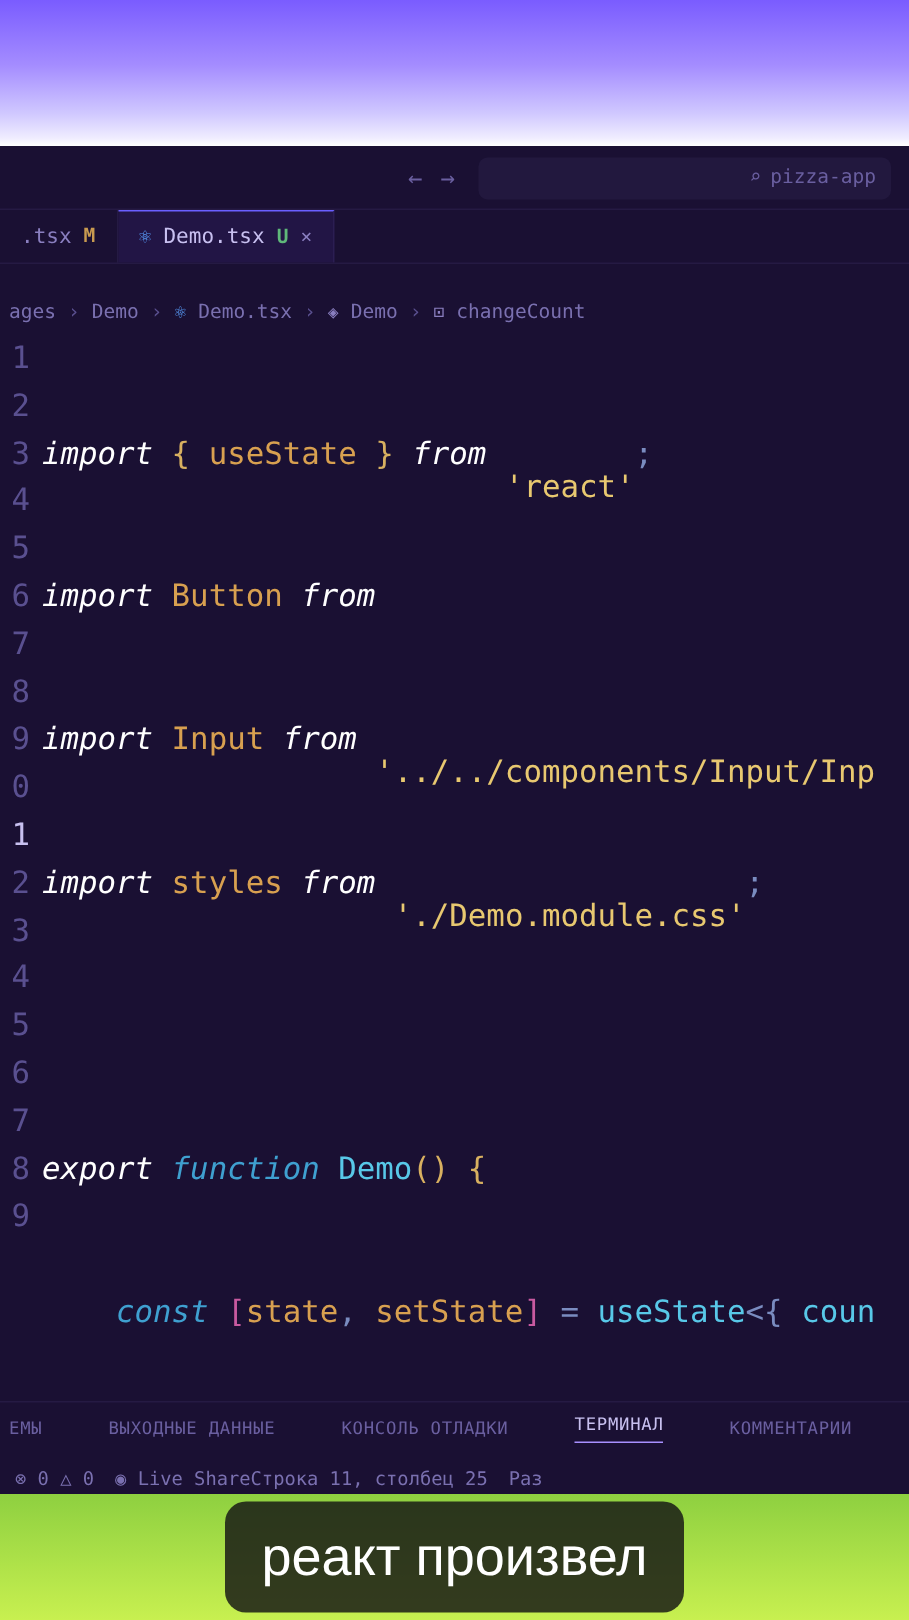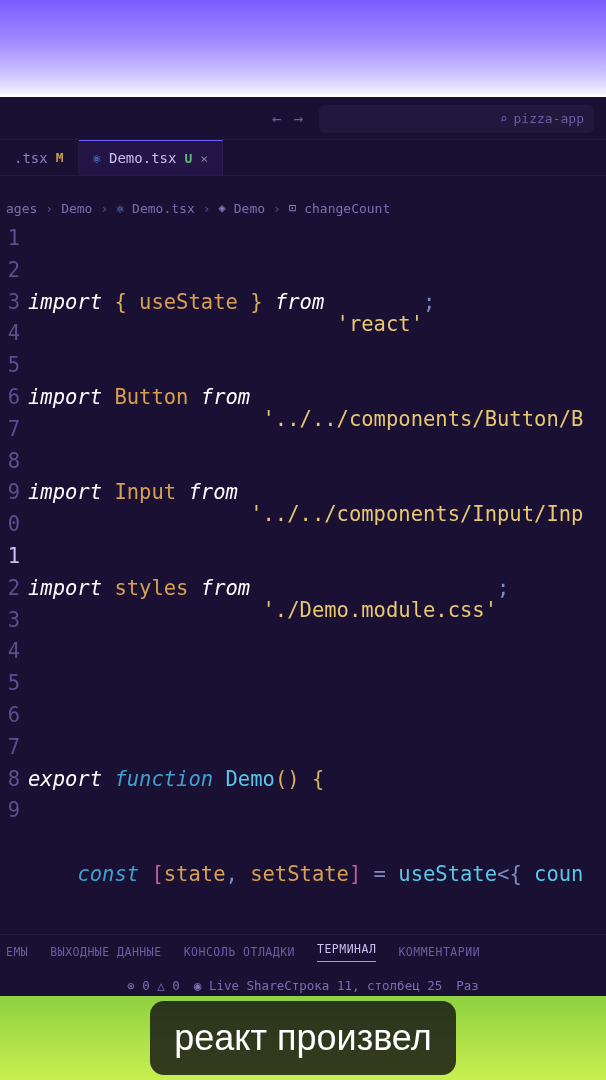--- a/index.html
+++ b/index.html
@@ -98,34 +98,34 @@
   .t-brace { color: #d8b060; }
   .t-brace2 { color: #c85aa0; }
   .t-var { color: #d8a050; }
   .t-prop { color: #58c8e8; }
   .panel-tabs {
     position: absolute;
     bottom: 112px;
     left: 0; right: 0;
     height: 34px;
     display: flex; align-items: center;
-    gap: 22px;
+    gap: 44px;
     padding: 0 6px;
     font-size: 11.5px;
     letter-spacing: 0.5px;
     color: #6a5fa0;
     border-top: 1px solid rgba(100,90,160,0.15);
   }
   .panel-tab.active { color: #c8c0f0; border-bottom: 1px solid #a890ff; padding-bottom: 5px; }
   .statusbar {
     position: absolute;
     bottom: 82px;
     left: 0; right: 0;
     height: 26px;
-    display: flex; align-items: center; justify-content: center;
+    display: flex; align-items: center; justify-content: flex-start;
     padding: 0 10px;
     font-size: 12.5px;
     color: #7a70b0;
   }
   .statusbar .left, .statusbar .right { display: flex; gap: 14px; align-items: center; }
   .green-strip {
     position: absolute;
     bottom: 0; left: 0; right: 0;
     height: 84px;
     background: linear-gradient(180deg, #8ed040 0%, #c8f050 100%);
@@ -201,21 +201,21 @@
       <div class="ln">3</div>
       <div class="ln">4</div>
       <div class="ln">5</div>
       <div class="ln">6</div>
       <div class="ln">7</div>
       <div class="ln">8</div>
       <div class="ln">9</div>
     </div>
     <div class="lines">
       <div class="line"><span class="t-kw">import</span><span> </span><span class="t-brace">{ </span><span class="t-mod">useState</span><span class="t-brace"> }</span><span> </span><span class="t-kw">from</span><span> </span><span class="t-str">'react'</span><span class="t-punc">;</span></div>
-      <div class="line"><span class="t-kw">import</span><span> </span><span class="t-mod">Button</span><span> </span><span class="t-kw">from</span><span> </span><span class="t-str">'../../components/Button/B</span></div>
+      <div class="line"><span class="t-kw">import</span><span> </span><span class="t-mod">Button</span><span> </span><span class="t-kw">from</span><span> </span></div>
       <div class="line"><span class="t-kw">import</span><span> </span><span class="t-mod">Input</span><span> </span><span class="t-kw">from</span><span> </span><span class="t-str">'../../components/Input/Inp</span></div>
       <div class="line"><span class="t-kw">import</span><span> </span><span class="t-mod">styles</span><span> </span><span class="t-kw">from</span><span> </span><span class="t-str">'./Demo.module.css'</span><span class="t-punc">;</span></div>
       <div class="line"></div>
       <div class="line"><span class="t-kw">export</span><span> </span><span class="t-kw2">function</span><span> </span><span class="t-func">Demo</span><span class="t-brace">()</span><span class="t-brace"> {</span></div>
       <div class="line"><span>    </span><span class="t-kw2">const</span><span> </span><span class="t-brace2">[</span><span class="t-var">state</span><span class="t-punc">, </span><span class="t-var">setState</span><span class="t-brace2">]</span><span class="t-punc"> = </span><span class="t-func">useState</span><span class="t-punc">&lt;{ </span><span class="t-prop">coun</span></div>
       <div class="line"></div>
       <div class="line"><span>    </span><span class="t-kw2">const</span><span> </span><span class="t-func">changeCount</span><span class="t-punc"> = </span><span class="t-brace2">()</span><span class="t-kw2"> =&gt; </span><span class="t-brace2">{</span></div>
       
       
       

